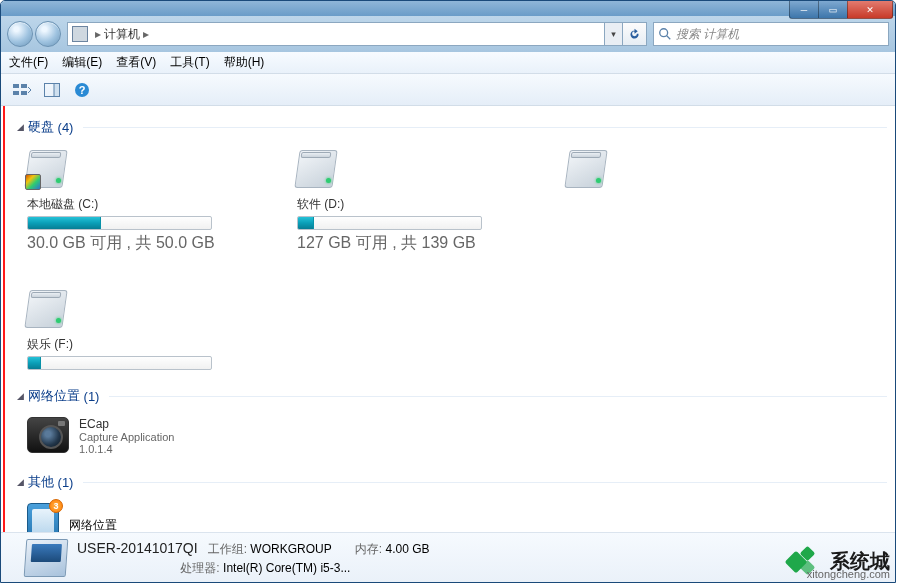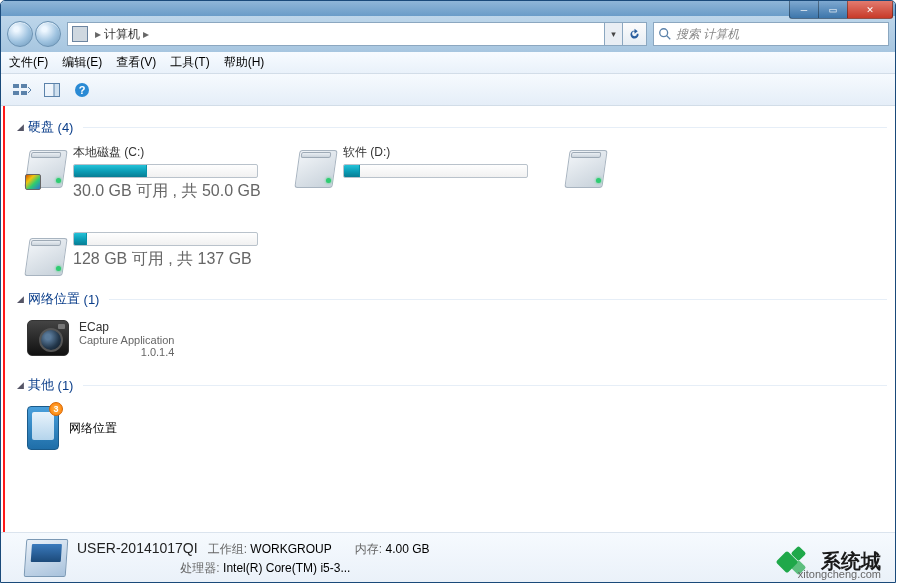--- a/index.html
+++ b/index.html
@@ -31,48 +31,48 @@
 .tb-left .org::after{content:"▾";font-size:9px;padding-left:2px;}
 .tb-right{display:flex;gap:8px;align-items:center;}
 .tbicon{width:22px;height:22px;border:1px solid transparent;display:flex;align-items:center;justify-content:center;border-radius:2px;}
 .content { flex:1; overflow:auto; position:relative; background:#fff;}
 .redbar { position:absolute; left:2px; top:0; bottom:0; width:2px; background:#ff1a1a; z-index:50;}
 .inner{padding:6px 8px 6px 16px;}
 .groupheader { display:flex; align-items:center; font-size:13px; color:#0b3e8a; margin:6px 0 8px;}
 .groupheader .tri{font-size:9px;color:#556;padding-right:4px;}
 .groupheader .line{flex:1;height:1px;background:#e6eef7;margin-left:10px;}
 .drives { display:flex; flex-wrap:wrap; gap:30px 20px; padding-left:10px; margin-bottom:14px;}
-.drive { width:250px; display:flex; gap:8px;}
+.drive { width:250px; display:flex; gap:8px;flex-direction:column;}
 .drive-icon { width:38px; height:38px; flex-shrink:0; position:relative; margin-top:6px;}
 .drive-icon .base{position:absolute;inset:0;background:linear-gradient(150deg,#f3f6f9,#c7d1da);border:1px solid #a8b4c0;border-radius:3px;transform:skewX(-8deg);}
 .drive-icon .top{position:absolute;left:4px;right:4px;top:2px;height:6px;background:linear-gradient(#e9eef3,#ccd4dc);border:1px solid #9eaab6;border-radius:2px;transform:skewX(-8deg);}
 .drive-icon.local .flag{position:absolute;left:-2px;bottom:-2px;width:16px;height:16px;background:linear-gradient(135deg,#d35400 0%,#f1c40f 30%,#2ecc71 60%,#2f74d0 100%);border-radius:2px;border:1px solid #666;}
 .drive-icon .led{position:absolute;right:4px;bottom:5px;width:5px;height:5px;border-radius:50%;background:#2ecc71;box-shadow:0 0 3px #2ecc71;}
 .drive-info{flex:1;font-size:12px;color:#333;}
 .drive-info .name{margin-bottom:3px;}
 .bar{height:14px;border:1px solid #b9c2cb;border-radius:2px;background:linear-gradient(#fefefe,#f1f1f1);position:relative;overflow:hidden;margin-bottom:3px;width:185px;}
 .bar .fill{position:absolute;left:0;top:0;bottom:0;background:linear-gradient(#25c2d8,#0b9fb8 50%,#077d94);border-right:1px solid #0891a8;}
 .drive-info .stat{font-size:16px;color:#666;}
 .netitem{display:flex;gap:10px;padding:4px 0 12px 10px;}
 .ecap-icon{width:42px;height:36px;background:linear-gradient(#444,#111);border-radius:5px;position:relative;border:1px solid #333;}
 .ecap-icon::before{content:"";position:absolute;left:11px;top:7px;width:20px;height:20px;border-radius:50%;background:radial-gradient(circle at 35% 35%,#5a7a9a 15%,#22364a 60%,#0a1420);border:2px solid #555;}
 .ecap-icon::after{content:"";position:absolute;right:3px;top:3px;width:7px;height:5px;background:#777;border-radius:1px;}
 .netinfo{font-size:12px;color:#333;}
-.netinfo .sub{font-size:11px;color:#666;text-align:right;}
+.netinfo .sub{font-size:11px;color:#666;}
 .otheritem{display:flex;gap:10px;align-items:center;padding:4px 0 20px 10px;}
 .phone-icon{width:32px;height:44px;background:linear-gradient(#4aa0dc,#1f6ea8);border-radius:4px;border:1px solid #1a5a8a;position:relative;}
 .phone-icon::before{content:"";position:absolute;left:4px;right:4px;top:5px;bottom:9px;background:linear-gradient(#e8f3fb,#b4d4ec);border-radius:2px;}
 .phone-icon .badge{position:absolute;right:-5px;top:-5px;width:14px;height:14px;background:radial-gradient(#ffb347,#ff7b00);border-radius:50%;font-size:9px;color:#fff;display:flex;align-items:center;justify-content:center;border:1px solid #d86600;font-weight:bold;}
 .statusbar{height:50px;border-top:1px solid #dbe4ee;background:linear-gradient(#f6fafe,#eaf1f9);display:flex;align-items:center;padding:0 24px;font-size:12px;gap:10px;}
 .status-icon{width:42px;height:38px;background:linear-gradient(160deg,#e9f0f8,#a8c2dc);border:1px solid #7a98b4;border-radius:2px;transform:skewX(-4deg);flex-shrink:0;position:relative;}
 .status-icon::after{content:"";position:absolute;left:5px;top:4px;right:5px;height:18px;background:linear-gradient(#3a7abd,#1c4a7a);border-radius:1px;}
 .status-text{line-height:1.5;}
 .status-text .lbl{color:#666;}
 .status-text .big{font-size:14px;color:#222;}
-.watermark{position:absolute;right:14px;bottom:6px;display:flex;align-items:center;gap:14px;z-index:100;justify-content:space-between;}
+.watermark{position:absolute;right:5px;bottom:6px;display:flex;align-items:center;gap:14px;z-index:100;justify-content:space-between;}
 .watermark .d{width:16px;height:16px;background:#1fa84a;transform:rotate(45deg);border-radius:2px;}
 .watermark .d.s{width:11px;height:11px;}
 .watermark .txt{font-family:"SimHei",sans-serif;font-size:20px;color:#1a1a1a;font-weight:bold;}
 .watermark .sub{font-size:11px;color:#666;position:absolute;right:0;bottom:-4px;}
 </style>
 </head>
 <body>
 
 <div class="window">
   <div class="titlebar">
@@ -178,40 +178,41 @@
           <div class="drive-icon">
               <div class="base"></div>
               <div class="top"></div>
               <div class="led"></div>
             </div>
           <div class="drive-info">
             <div class="name">软件 (D:)</div>
             <div class="bar">
                 <div class="fill" id="fill-d" style="width: 9%;"></div>
               </div>
+            <div class="stat">127 GB 可用 , 共 139 GB</div>
           </div>
         </div>
         <div class="drive">
           <div class="drive-icon">
               <div class="base"></div>
               <div class="top"></div>
               <div class="led"></div>
             </div>
         </div>
         <div class="drive">
           <div class="drive-icon">
               <div class="base"></div>
               <div class="top"></div>
               <div class="led"></div>
             </div>
           <div class="drive-info">
+            <div class="name">娱乐 (F:)</div>
             <div class="bar">
                 <div class="fill" id="fill-f" style="width: 7%;"></div>
               </div>
-            <div class="stat">128 GB 可用 , 共 137 GB</div>
           </div>
         </div>
       </div>
 
       <div class="groupheader">
         <span class="tri">◢</span>
         <span>网络位置</span>
         <span>&nbsp;(</span>
           <span>1</span>
           <span>)</span>

